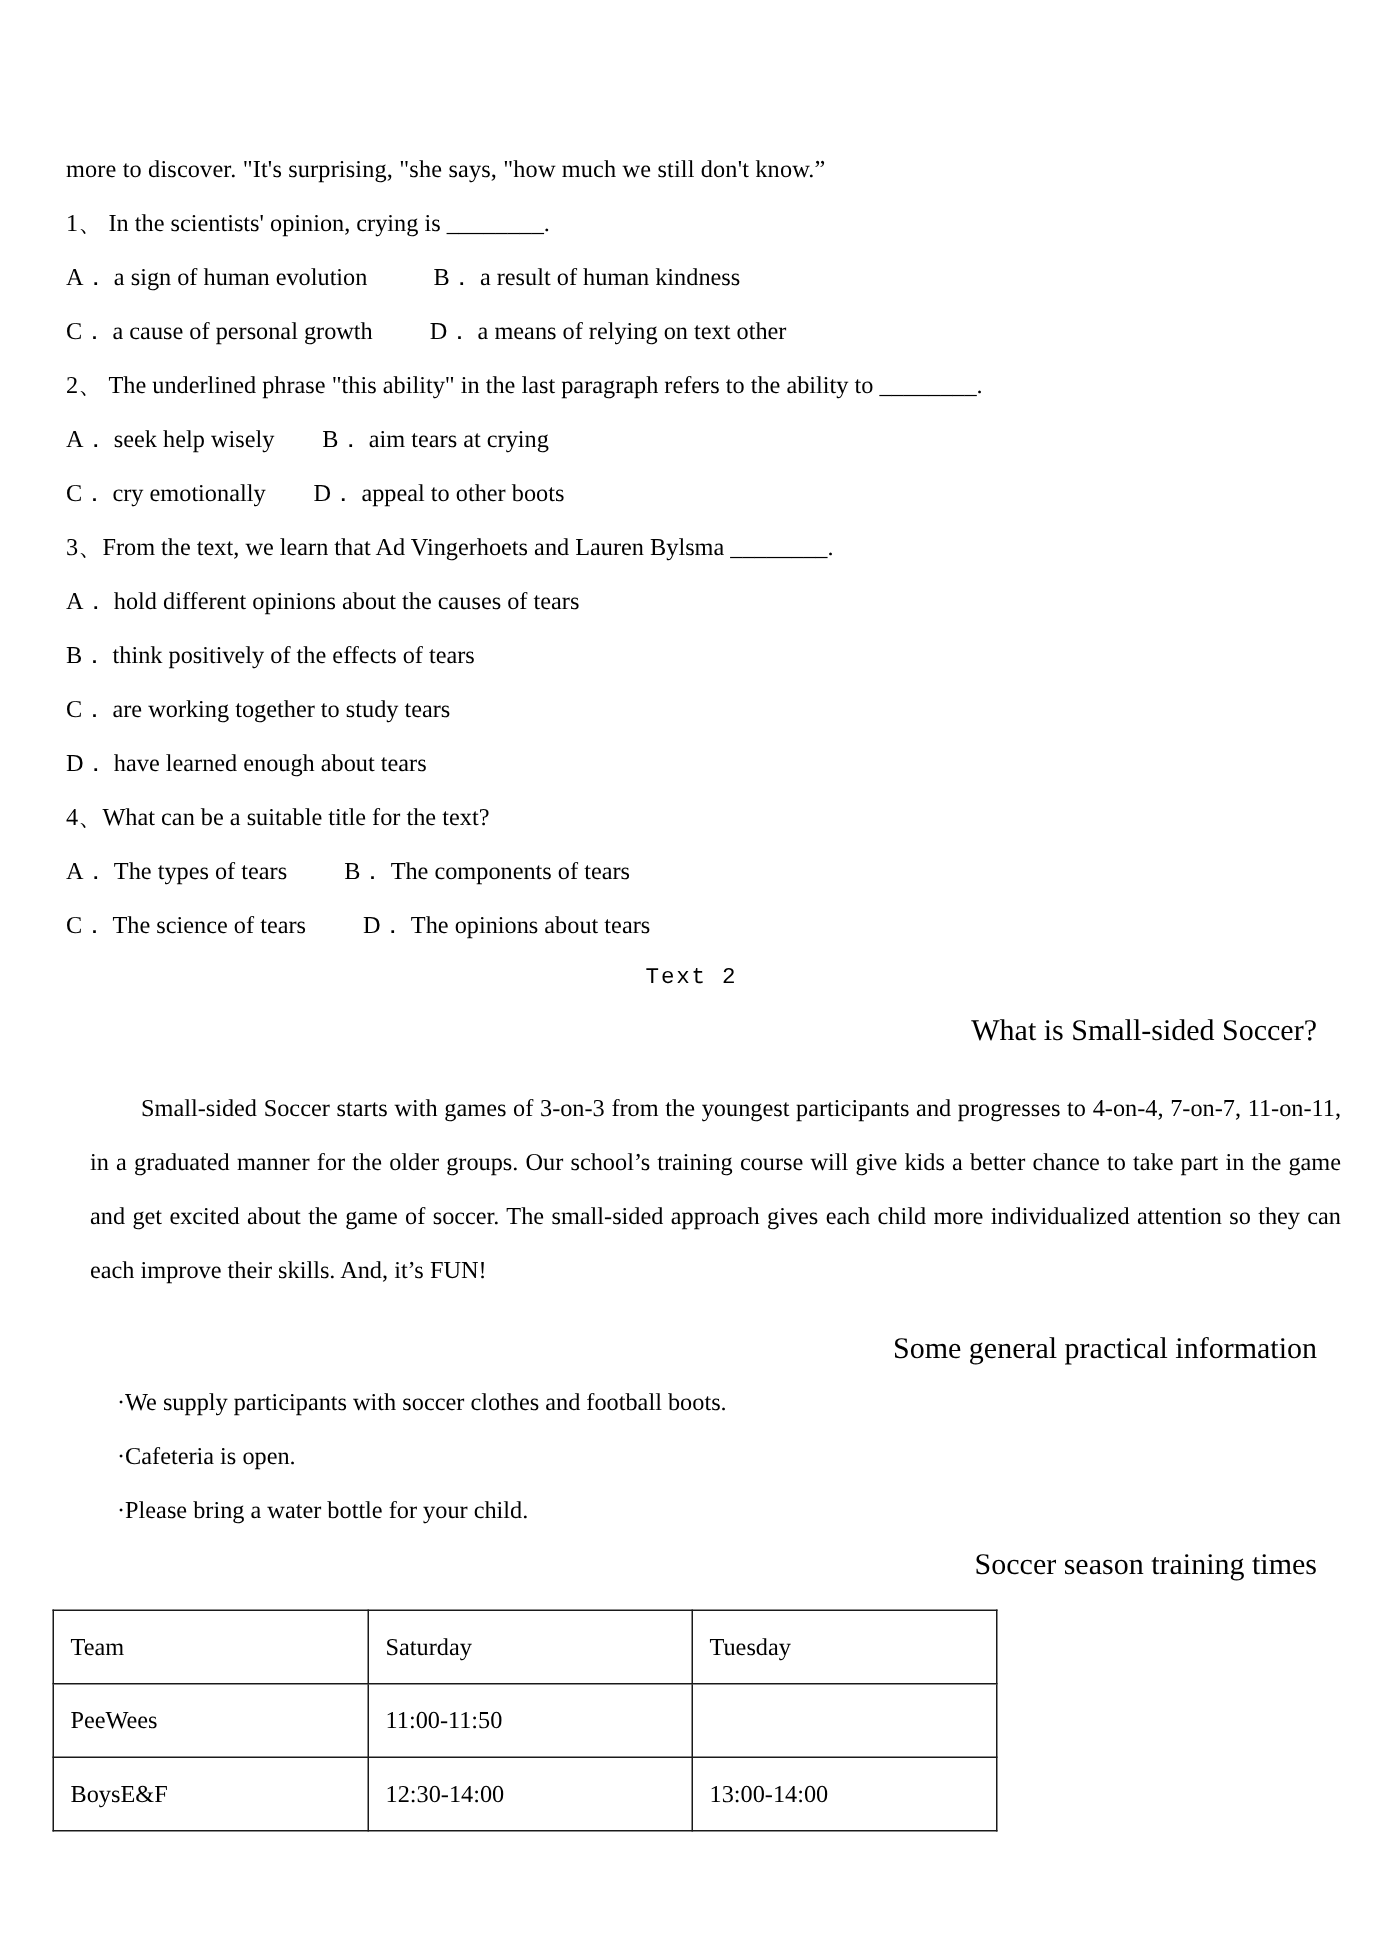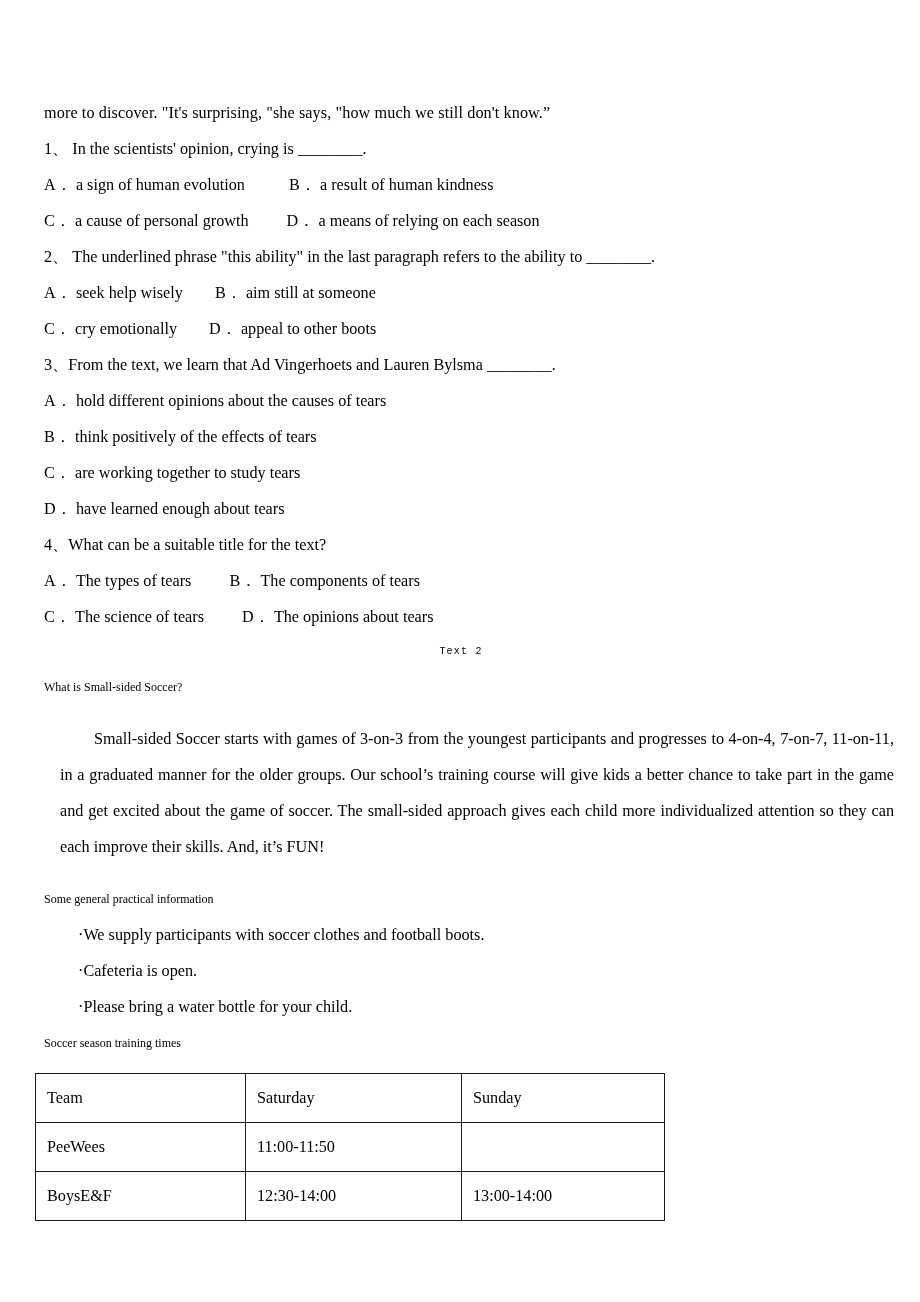--- a/index.html
+++ b/index.html
@@ -40,30 +40,31 @@
     line-height: 36px;
     white-space: nowrap;
   }
   .opt-gap-1 { display: inline-block; width: 44px; }
   .opt-gap-2 { display: inline-block; width: 38px; }
   .opt-gap-3 { display: inline-block; width: 32px; }
   .lbl { margin-right: 4px; }
 
   .section-title {
     font-family: "Liberation Mono", "DejaVu Sans Mono", monospace;
-    font-size: 10px;
+    font-size: 15px;
     line-height: 34px;
     text-align: center;
     width: 838px;
     margin-left: -2px;
     letter-spacing: 1.2px;
   }
   .heading-line {
-    font-size: 12px;
+    font-size: 20px;
     line-height: 36px;
+    text-align: right;
   }
   .body-para {
     font-size: 16.2px;
     line-height: 36px;
     text-align: justify;
     text-justify: inter-word;
     text-indent: 34px;
     width: 834px;
     margin: 16px;
     hyphens: none;
@@ -101,28 +102,28 @@
 
   <div class="line">more to discover. "It's surprising, "she says, "how much we still don't know.”</div>
 
   <div class="q-line">
     <span>1、</span><span>&nbsp;</span><span>In the scientists' opinion, crying is ________.</span>
   </div>
   <div class="opt-row">
     <span class="lbl">A．</span><span>a sign of human evolution</span><span class="opt-gap-1"></span><span class="lbl">B．</span><span>a result of human kindness</span>
   </div>
   <div class="opt-row">
-    <span class="lbl">C．</span><span>a cause of personal growth</span><span class="opt-gap-2"></span><span class="lbl">D．</span><span>a means of relying on each season</span>
+    <span class="lbl">C．</span><span>a cause of personal growth</span><span class="opt-gap-2"></span><span class="lbl">D．</span><span>a means of relying on text other</span>
   </div>
 
   <div class="q-line">
     <span>2、</span><span>&nbsp;</span><span>The underlined phrase "this ability" in the last paragraph refers to the ability to ________.</span>
   </div>
   <div class="opt-row">
-    <span class="lbl">A．</span><span>seek help wisely</span><span class="opt-gap-3"></span><span class="lbl">B．</span><span>aim still at someone</span>
+    <span class="lbl">A．</span><span>seek help wisely</span><span class="opt-gap-3"></span><span class="lbl">B．</span><span>aim tears at crying</span>
   </div>
   <div class="opt-row">
     <span class="lbl">C．</span><span>cry emotionally</span><span class="opt-gap-3"></span><span class="lbl">D．</span><span>appeal to other boots</span>
   </div>
 
   <div class="q-line">
     <span>3、</span><span>From the text, we learn that Ad Vingerhoets and Lauren Bylsma ________.</span>
   </div>
   <div class="opt-row">
     <span class="lbl">A．</span><span>hold different opinions about the causes of tears</span>
@@ -164,21 +165,21 @@
   <table class="schedule">
     <colgroup>
         <col class="c1">
         <col class="c2">
         <col class="c3">
       </colgroup>
     <tbody>
       <tr>
         <td>Team</td>
         <td>Saturday</td>
-        <td>Sunday</td>
+        <td>Tuesday</td>
       </tr>
       <tr>
         <td>PeeWees</td>
         <td>11:00-11:50</td>
         <td></td>
       </tr>
       <tr>
         <td>BoysE&amp;F</td>
         <td>12:30-14:00</td>
         <td>13:00-14:00</td>

